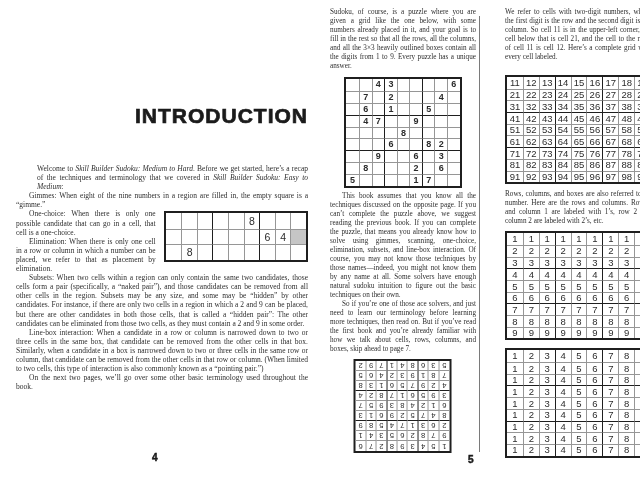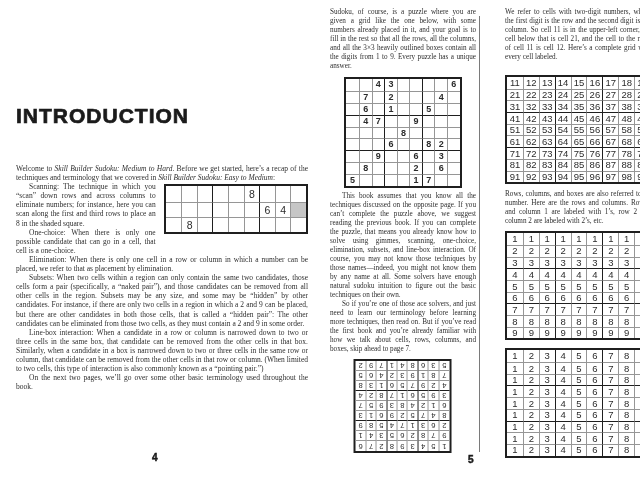--- a/index.html
+++ b/index.html
@@ -3,28 +3,28 @@
 <meta charset="utf-8">
 <style>
   html,body { margin:0; padding:0; background:#ffffff; }
   .spread {
     position:relative; width:640px; height:483px; background:#ffffff;
     overflow:hidden; font-family:"Liberation Serif", serif; color:#2e2e2e;
   }
   
   .page-left { position:absolute; left:16px; top:0; width:292px; }
   .title {
-    margin:104px 0 0; text-align:left; color:#1b1b1b;
+    margin:104px 0 0; text-align:right; color:#1b1b1b;
     font-family:"Liberation Sans", sans-serif; font-weight:bold;
     font-size:21px; line-height:24px; letter-spacing:1px;
     -webkit-text-stroke:0.7px #1b1b1b;
   }
   .body-text { margin-top:36px; font-size:7.5px; line-height:9.1px; text-align:justify; }
   .body-text p { margin:0; text-indent:13px; }
-  .body-text p.noindent { text-indent:0; }
+  .body-text p.noindent { text-indent:0;margin-left:21px; }
   
   .col { position:absolute; top:8px; font-size:7.2px; line-height:9px; text-align:justify; }
   .col p { margin:0; text-indent:12px; }
   .col p.noindent { text-indent:0; }
   .col1 { left:330px; width:146px; }
   .col2 { left:485px; width:146px;margin-left:20px; }
   .divider { position:absolute; left:479px; top:16px; width:1px; height:436px; background:#7a7a7a; }
   
   .pagenum {
     position:absolute; font-family:"Liberation Sans", sans-serif; font-weight:bold;
@@ -60,20 +60,21 @@
 </style>
 </head>
 <body>
 
 <div class="spread">
 
   <div class="page-left">
     <h1 class="title">INTRODUCTION</h1>
     <div class="body-text">
       <p class="noindent"><span>Welcome to </span><i>Skill Builder Sudoku: Medium to Hard</i><span>. Before we get started, here’s a recap of the techniques and terminology that we covered in </span><i>Skill Builder Sudoku: Easy to Medium</i><span>:</span></p>
+      <p>Gimmes: When eight of the nine numbers in a region are filled in, the empty square is a “gimme.”</p>
       <div class="sgrid scan-grid">
           <div class="cell c0 r0"></div>
           <div class="cell r0"></div>
           <div class="cell r0"></div>
           <div class="cell r0 bl"></div>
           <div class="cell r0"></div>
           <div class="cell r0">8</div>
           <div class="cell r0 bl"></div>
           <div class="cell r0"></div>
           <div class="cell r0"></div>
@@ -89,21 +90,20 @@
           <div class="cell c0"></div>
           <div class="cell">8</div>
           <div class="cell"></div>
           <div class="cell bl"></div>
           <div class="cell"></div>
           <div class="cell"></div>
           <div class="cell bl"></div>
           <div class="cell"></div>
           <div class="cell"></div>
         </div>
-      <p>Scanning: The technique in which you “scan” down rows and across columns to eliminate numbers; for instance, here you can scan along the first and third rows to place an 8 in the shaded square.</p>
       <p>One-choice: When there is only one possible candidate that can go in a cell, that cell is a one-choice.</p>
       <p>Elimination: When there is only one cell in a row or column in which a number can be placed, we refer to that as placement by elimination.</p>
       <p>Subsets: When two cells within a region can only contain the same two candidates, those cells form a pair (specifically, a “naked pair”), and those candidates can be removed from all other cells in the region. Subsets may be any size, and some may be “hidden” by other candidates. For instance, if there are only two cells in a region in which a 2 and 9 can be placed, but there are other candidates in both those cells, that is called a “hidden pair”: The other candidates can be eliminated from those two cells, as they must contain a 2 and 9 in some order.</p>
       <p>Line-box interaction: When a candidate in a row or column is narrowed down to two or three cells in the same box, that candidate can be removed from the other cells in that box. Similarly, when a candidate in a box is narrowed down to two or three cells in the same row or column, that candidate can be removed from the other cells in that row or column. (When limited to two cells, this type of interaction is also commonly known as a “pointing pair.”)</p>
       <p>On the next two pages, we’ll go over some other basic terminology used throughout the book.</p>
     </div>
   </div>
   <div class="pagenum pagenum-left">4</div>
 
   <div class="col col1">

